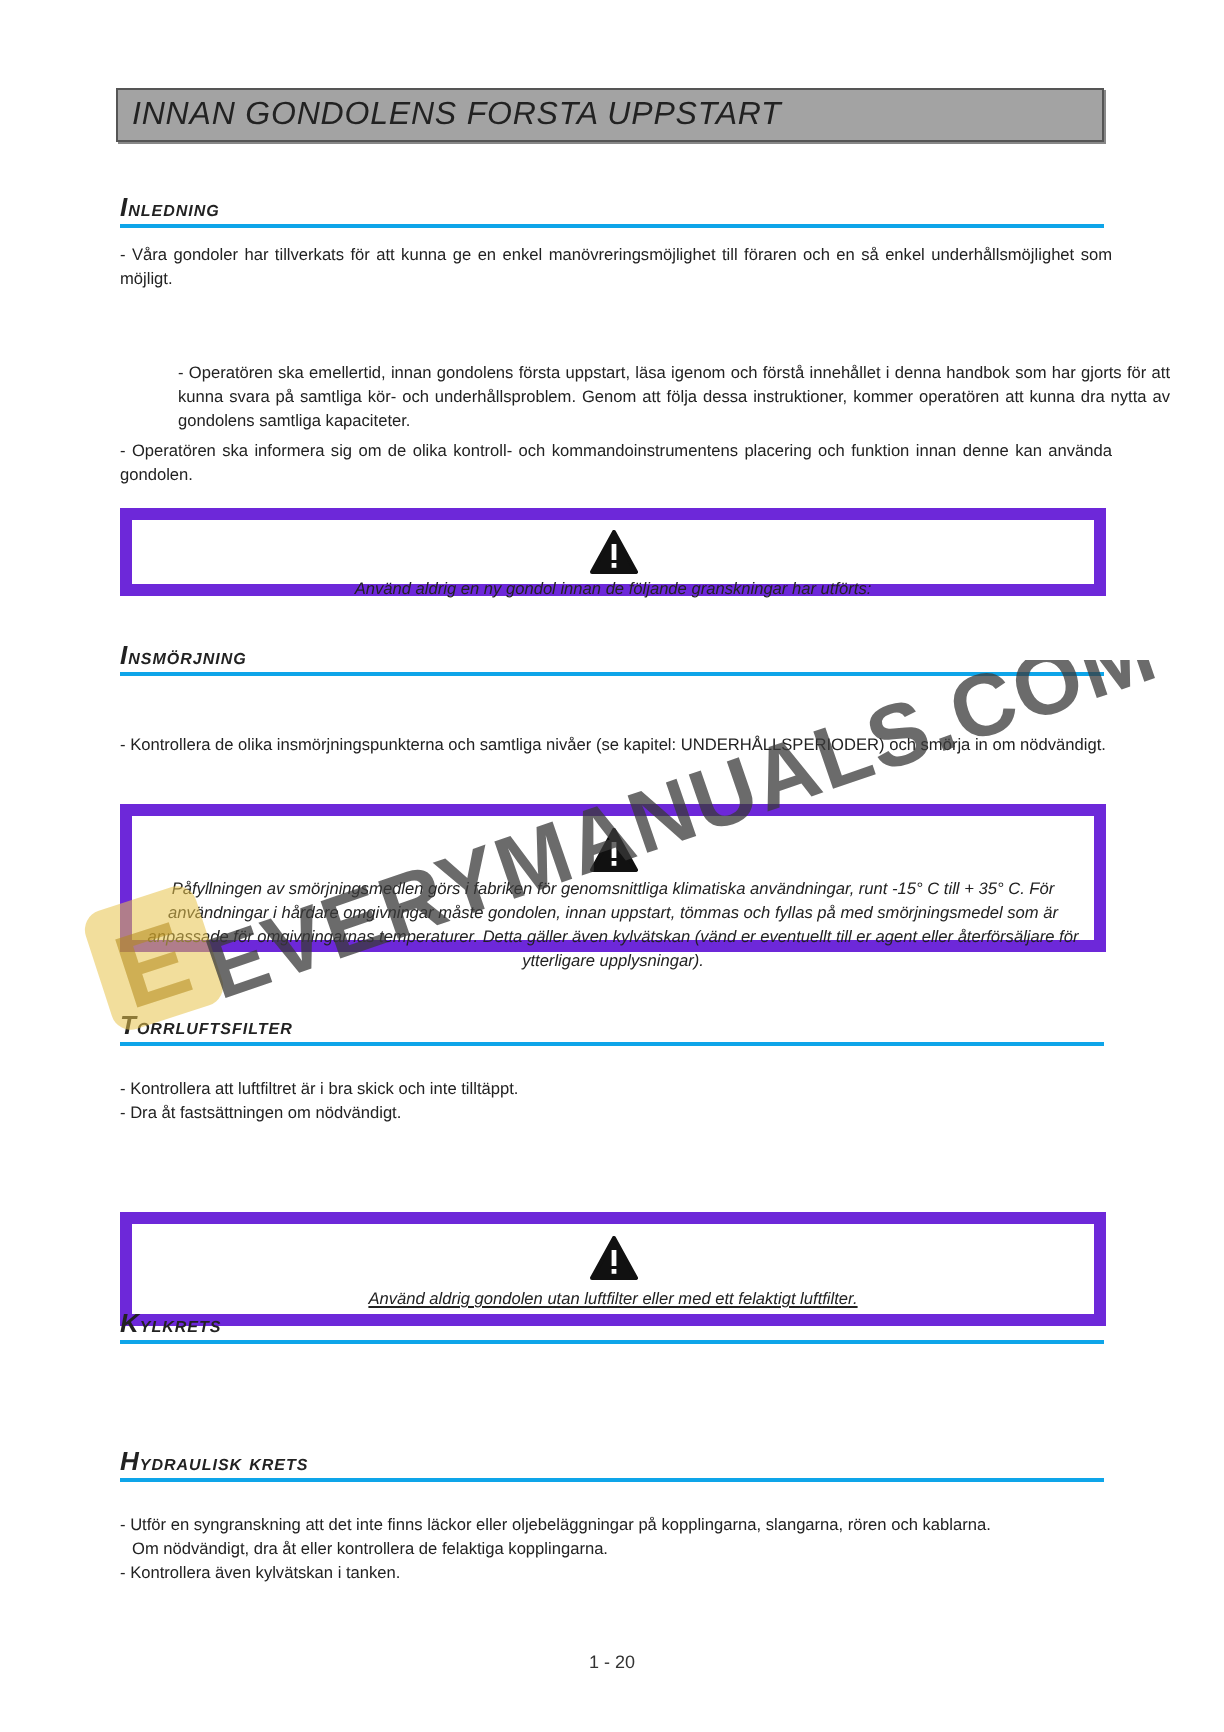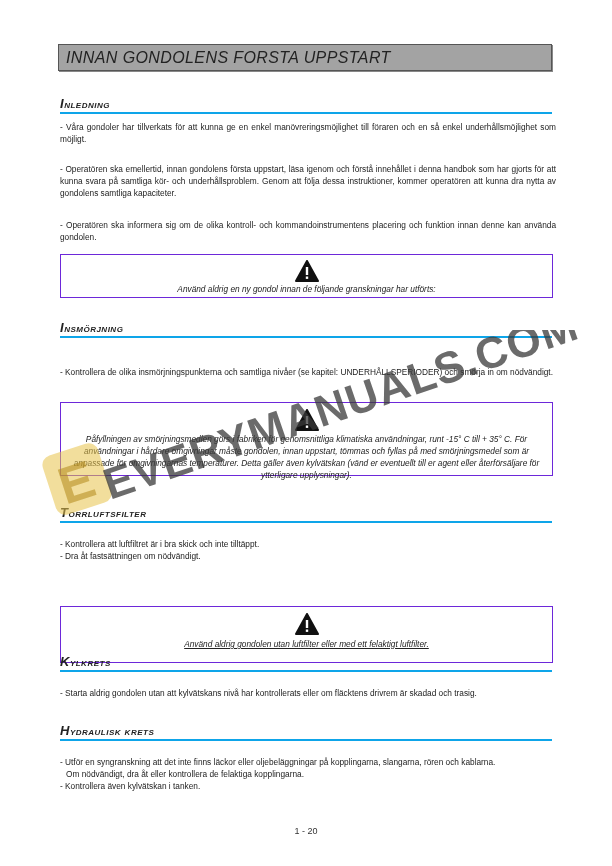--- a/index.html
+++ b/index.html
@@ -17,21 +17,21 @@
                   border-bottom: 2px solid #0ea5e9; }
   .section-head span { position: absolute; left: 0; bottom: 1px; font-size: 11px;
                        font-weight: bold; font-style: italic; font-variant: small-caps;
                        letter-spacing: 0.5px; color: #222; }
   .section-head span::first-letter { font-size: 13px; }
 
   .para { position: absolute; left: 60px; width: 496px; font-size: 8.3px;
           line-height: 12px; color: #222; text-align: justify; }
   .para .indent { display: block; padding-left: 6px; }
 
-  .warn-box { position: absolute; left: 60px; width: 493px; border: 1px solid #6d28d9;
+  .warn-box { position: absolute; left: 60px; width: 493px; border: 6px solid #6d28d9;
               box-sizing: border-box; background: #fff; text-align: center; }
   .warn-icon { display: block; margin: 0 auto; width: 24px; height: 22px; }
   .warn-text { font-size: 8.3px; font-style: italic; line-height: 12px; color: #222;
                padding: 0 4px; }
 
   .page-num { position: absolute; left: 0; width: 612px; top: 826px; text-align: center;
               font-size: 9px; color: #333; }
 
   .watermark { position: absolute; left: 40px; top: 330px; width: 560px; height: 200px;
                pointer-events: none; }
@@ -44,21 +44,21 @@
   <div class="title-box">
     <span>INNAN GONDOLENS FORSTA UPPSTART</span>
   </div>
 
   <div class="section-head" style="top:98px;">
     <span>Inledning</span>
   </div>
   <div class="para" style="top:121px;">
     <span>- Våra gondoler har tillverkats för att kunna ge en enkel manövreringsmöjlighet till föraren och en så enkel underhållsmöjlighet som möjligt.</span>
   </div>
-  <div class="para" style="top:163px;">
+  <div class="para" style="top:180px;margin-left:29px;">
     <span>- Operatören ska emellertid, innan gondolens första uppstart, läsa igenom och förstå innehållet i denna handbok som har gjorts för att kunna svara på samtliga kör- och underhållsproblem. Genom att följa dessa instruktioner, kommer operatören att kunna dra nytta av gondolens samtliga kapaciteter.</span>
   </div>
   <div class="para" style="top:219px;">
     <span>- Operatören ska informera sig om de olika kontroll- och kommandoinstrumentens placering och funktion innan denne kan använda gondolen.</span>
   </div>
   <div class="warn-box" style="top:254px; height:44px;">
     <svg class="warn-icon" style="margin-top:5px;" viewBox="0 0 24 22">
       <path d="M12 1 L23 21 L1 21 Z" fill="#111" stroke="#111" stroke-linejoin="round" stroke-width="2"></path>
       <rect x="10.8" y="7" width="2.4" height="8" fill="#fff"></rect>
       <rect x="10.8" y="16.5" width="2.4" height="2.4" fill="#fff"></rect>
@@ -95,23 +95,20 @@
       <path d="M12 1 L23 21 L1 21 Z" fill="#111" stroke="#111" stroke-linejoin="round" stroke-width="2"></path>
       <rect x="10.8" y="7" width="2.4" height="8" fill="#fff"></rect>
       <rect x="10.8" y="16.5" width="2.4" height="2.4" fill="#fff"></rect>
     </svg>
     <div class="warn-text" style="margin-top:3px;">Använd aldrig gondolen utan luftfilter eller med ett felaktigt luftfilter.</div>
   </div>
 
   <div class="section-head" style="top:656px;">
     <span>Kylkrets</span>
   </div>
-  <div class="para" style="top:687px;">
-    <span>- Starta aldrig gondolen utan att kylvätskans nivå har kontrollerats eller om fläcktens drivrem är skadad och trasig.</span>
-  </div>
 
   <div class="section-head" style="top:725px;">
     <span>Hydraulisk krets</span>
   </div>
   <div class="para" style="top:756px;">
     <span>- Utför en syngranskning att det inte finns läckor eller oljebeläggningar på kopplingarna, slangarna, rören och kablarna.</span>
     <span class="indent">Om nödvändigt, dra åt eller kontrollera de felaktiga kopplingarna.</span>
     <span style="display:block;">- Kontrollera även kylvätskan i tanken.</span>
   </div>
 

